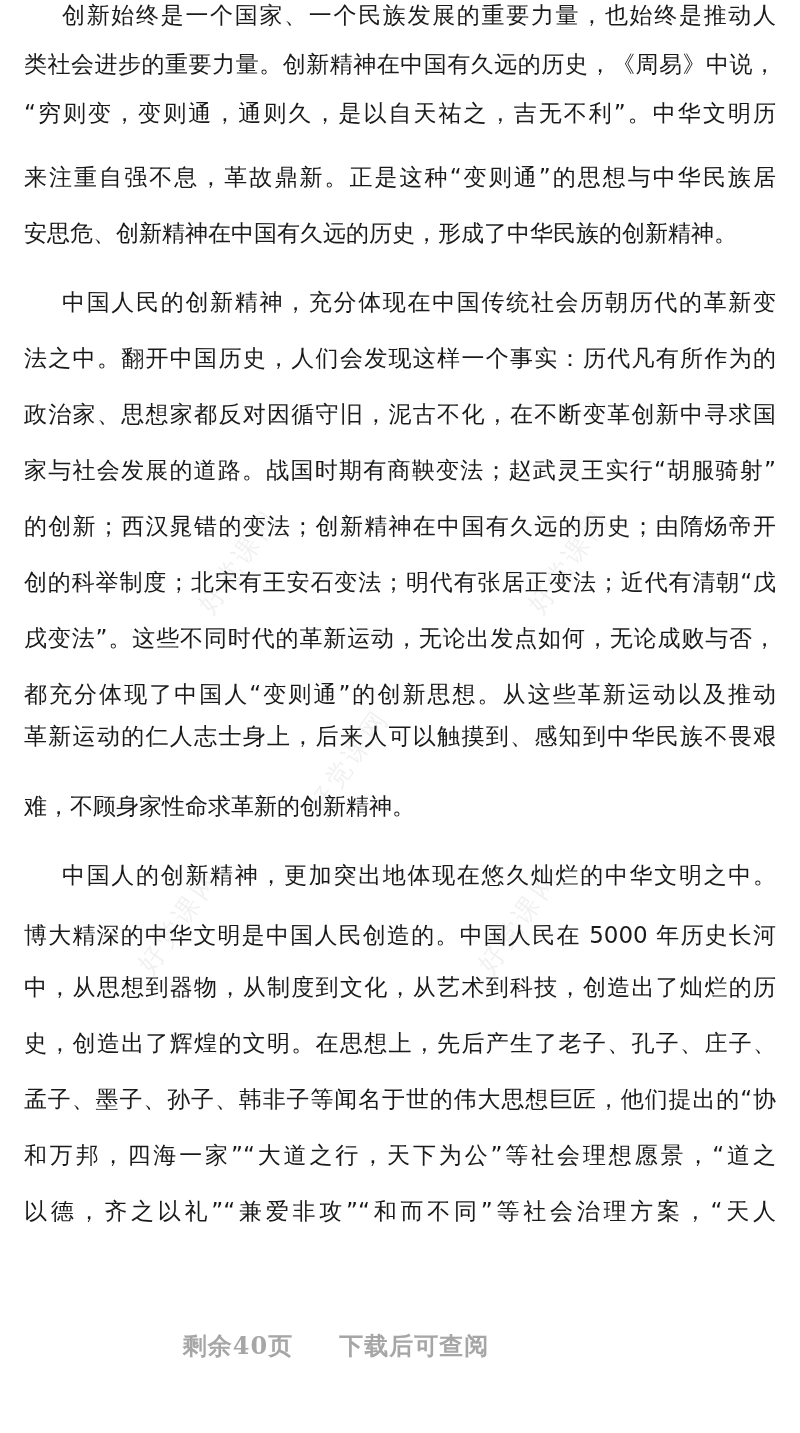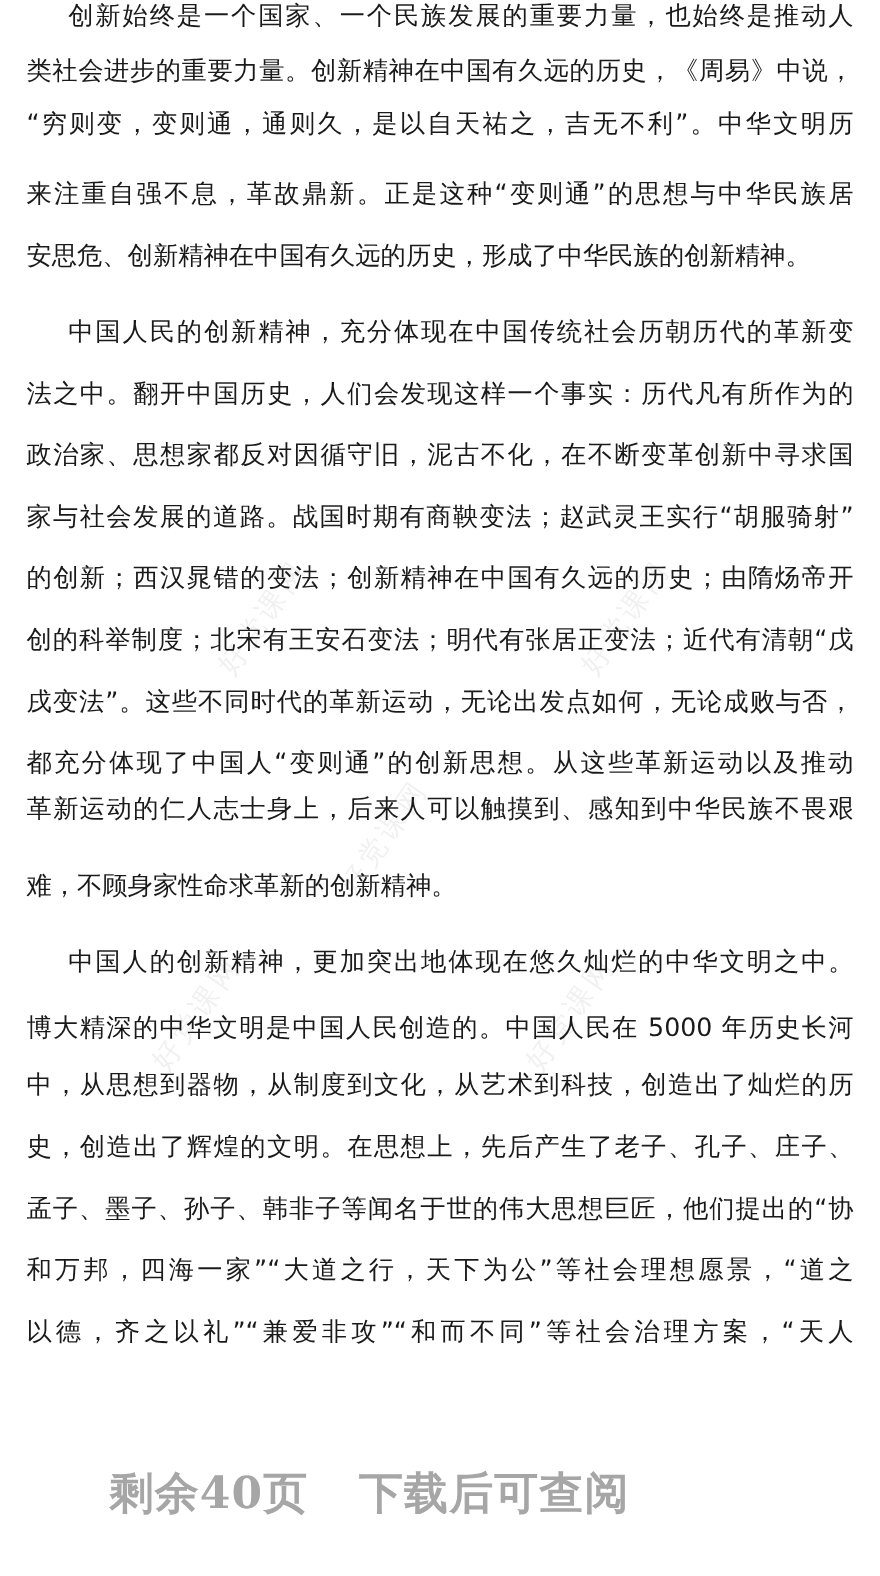--- a/index.html
+++ b/index.html
@@ -8,21 +8,21 @@
   .page { position: absolute; left: 0; top: 0; width: 800px; }
   .line { position: absolute; left: 24px; width: 752px; font-size: 23px; line-height: 30px;
           white-space: nowrap; text-align: justify; text-align-last: justify; letter-spacing: 0px; }
   .line.last { text-align-last: left; }
   .line.indent { left: 62px; width: 714px; }
   .watermark { position: absolute; font-size: 26px; color: rgba(0,0,0,0.06);
                transform: rotate(-55deg); transform-origin: left top; white-space: nowrap;
                pointer-events: none; letter-spacing: 4px; }
   .footer-note { position: absolute; left: 0; top: 1330px; width: 672px; text-align: center;
                  font-family: "DejaVu Serif", "Liberation Serif", serif; font-weight: bold;
-                 font-size: 40px; color: #a6a6a6; letter-spacing: 1px; }
+                 font-size: 24px; color: #a6a6a6; letter-spacing: 1px; }
   .footer-note span { display: inline-block; }
   .footer-note .gap { width: 46px; }
 </style>
 </head>
 <body>
 
 <div class="page">
 
   <div class="watermark" style="left:190px; top:600px;">好党课网</div>
   <div class="watermark" style="left:520px; top:600px;">好党课网</div>

